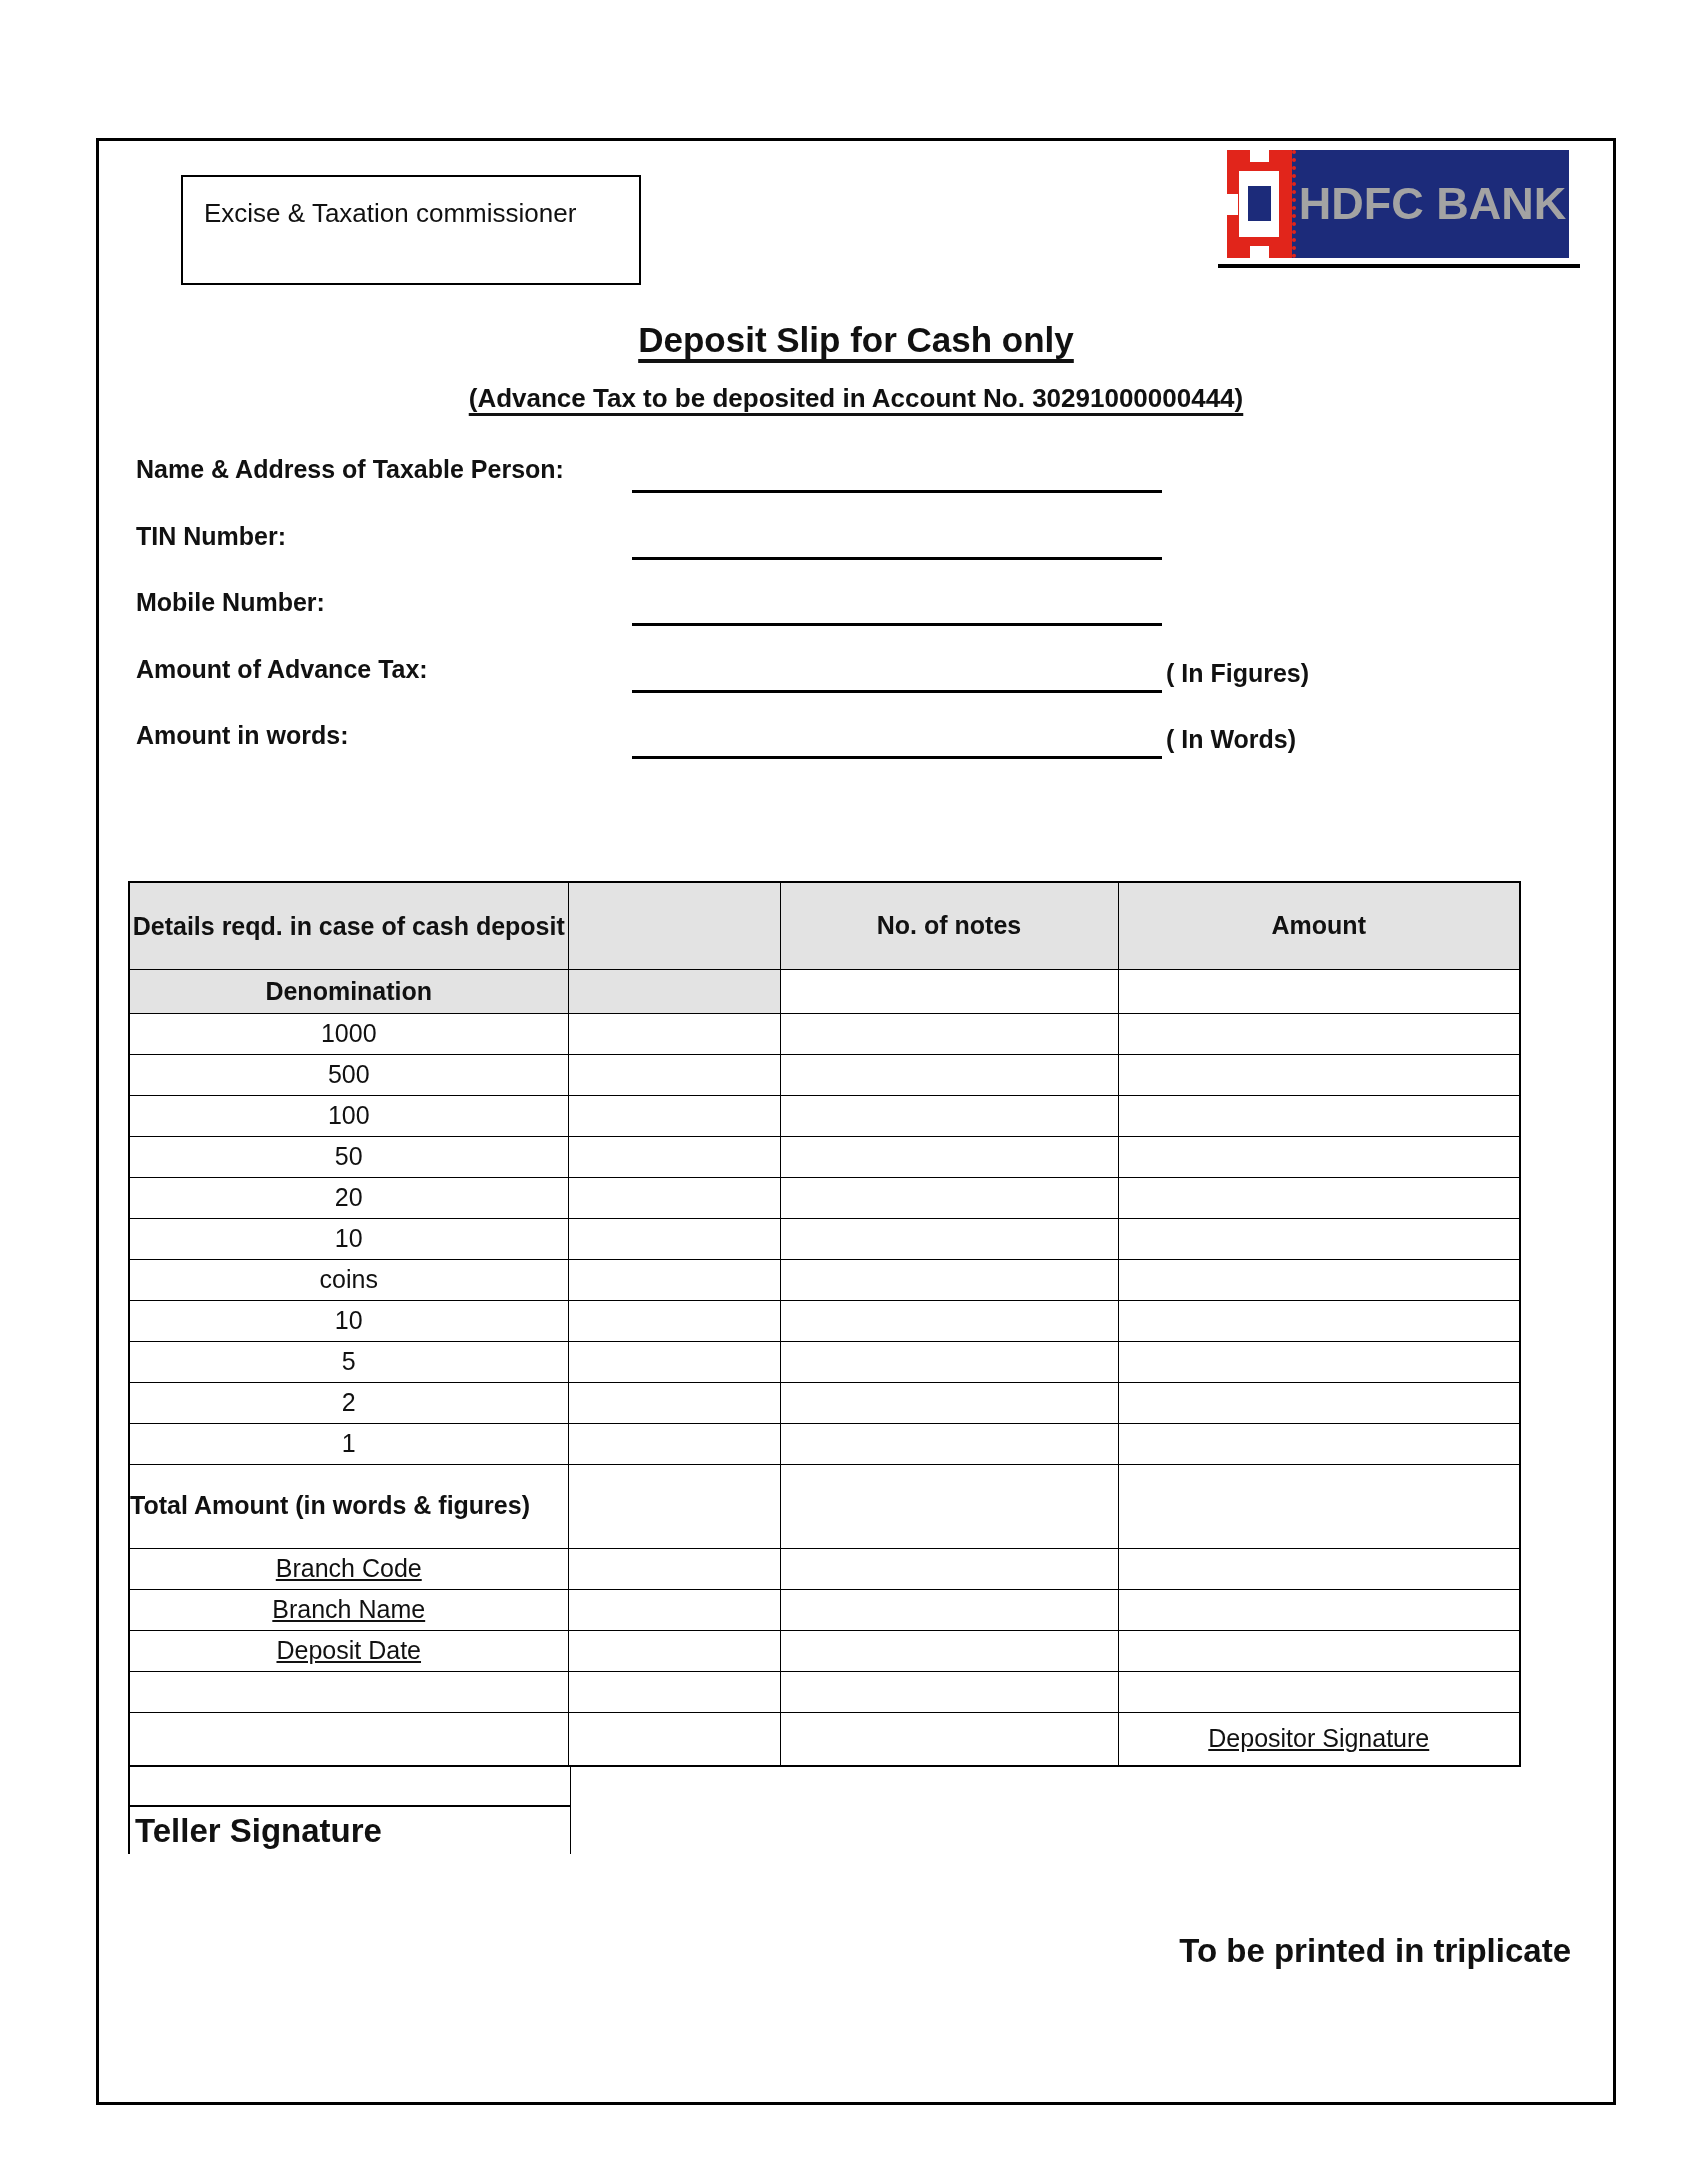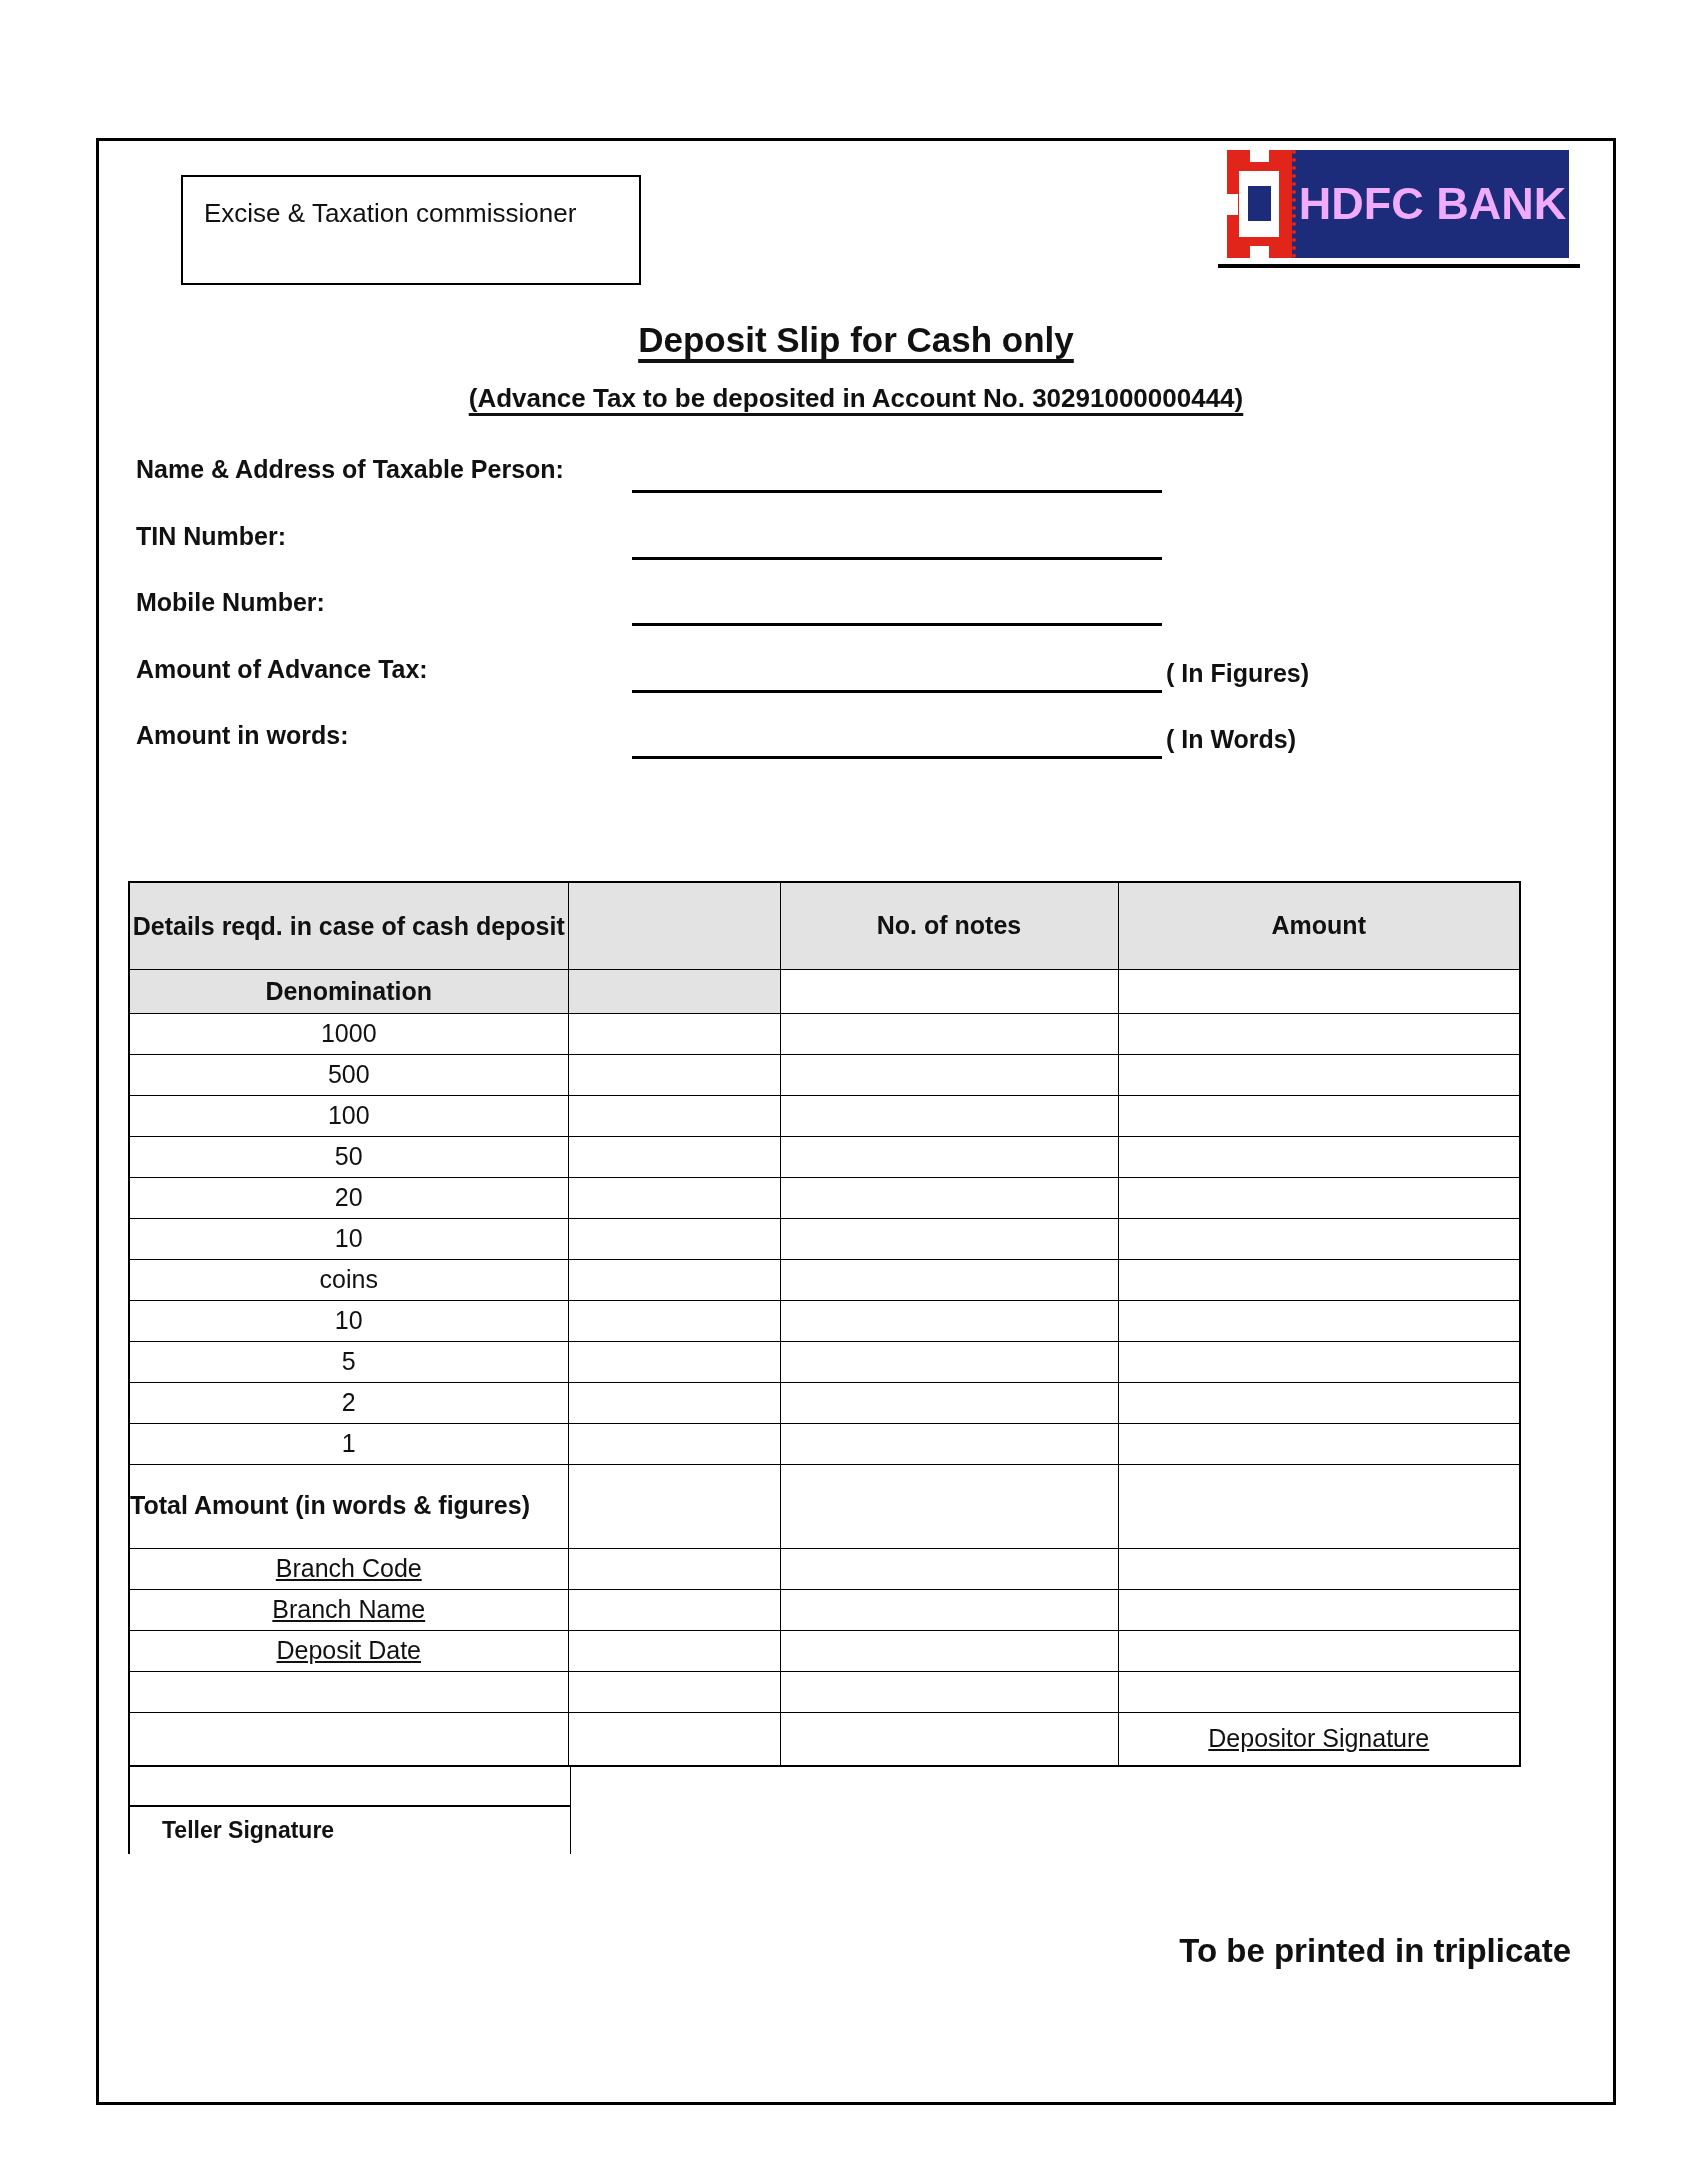--- a/index.html
+++ b/index.html
@@ -99,21 +99,21 @@
   }
   .logo-wordmark {
     flex: 1;
     display: flex;
     align-items: center;
     justify-content: center;
     border-left: 4.4px dotted #e1251b;
     box-sizing: border-box;
   }
   .logo-wordmark span {
-    color: #f0abfc;
+    color: #a3a3a3;
     font-size: 45px;
     font-weight: 800;
     letter-spacing: 0px;
     white-space: nowrap;
   }
   .logo-underline {
     position: absolute;
     left: 1119px;
     top: 123px;
     width: 362px;
@@ -220,22 +220,22 @@
     top: 1666px;
     width: 443px;
     height: 47px;
     border-left: 2.6px solid #000000;
     border-right: 1.7px solid #000000;
     box-sizing: border-box;
     display: flex;
     align-items: center;
   }
   .teller-cell span {
-    padding-left: 32px;
-    font-size: 23px;
+    padding-left: 5px;
+    font-size: 33px;
     font-weight: bold;
   }
   
   .footer-note {
     position: absolute;
     right: 42px;
     top: 1791px;
     font-size: 33px;
     font-weight: bold;
     white-space: nowrap;

